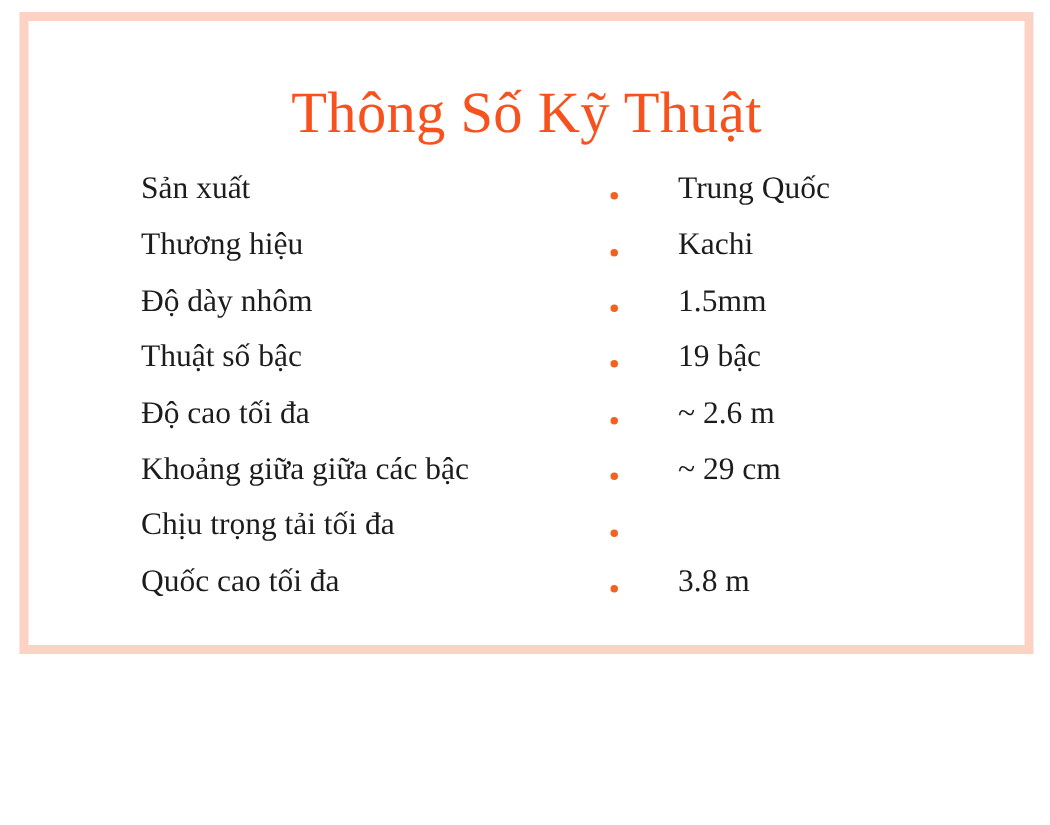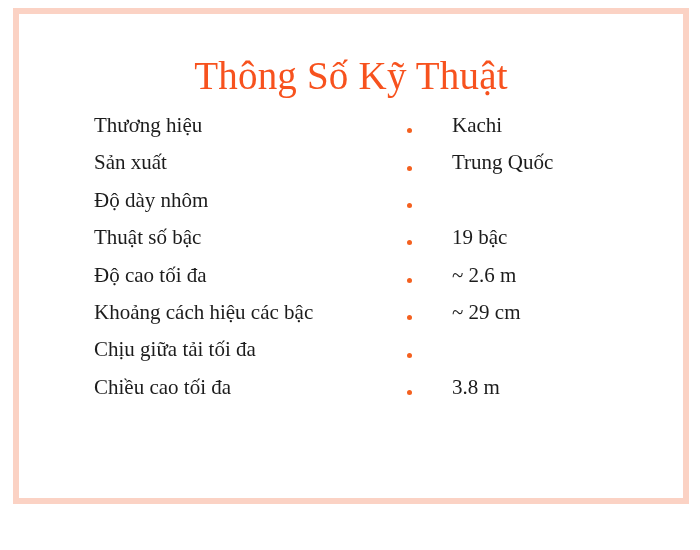--- a/index.html
+++ b/index.html
@@ -15,21 +15,21 @@
     overflow: hidden;
     position: relative;
   }
 
   
   #spec-card {
     position: absolute;
     left: 13px;
     top: 8px;
     width: 676px;
-    height: 496px;
+    height: 428px;
     box-sizing: border-box;
     border: 6px solid #fbd2c4;
     background: #ffffff;
   }
 
   
   #spec-title {
     position: absolute;
     left: 0;
     top: 10px;
@@ -90,68 +90,69 @@
 </head>
 <body>
 
 <div id="spec-card">
 
   <h1 id="spec-title">Thông Số Kỹ Thuật</h1>
 
   <div id="spec-table">
 
   <div class="spec-row">
+        <div class="spec-label">Sản xuất</div>
+        <div class="spec-bullet-cell">
+          <span class="spec-bullet"></span>
+        </div>
+        <div class="spec-value">Trung Quốc</div>
+      </div>
+      <div class="spec-row">
         <div class="spec-label">Thương hiệu</div>
         <div class="spec-bullet-cell">
           <span class="spec-bullet"></span>
         </div>
         <div class="spec-value">Kachi</div>
       </div>
       <div class="spec-row">
-        <div class="spec-label">Sản xuất</div>
-        <div class="spec-bullet-cell">
-          <span class="spec-bullet"></span>
-        </div>
-        <div class="spec-value">Trung Quốc</div>
-      </div>
-      <div class="spec-row">
         <div class="spec-label">Độ dày nhôm</div>
         <div class="spec-bullet-cell">
           <span class="spec-bullet"></span>
         </div>
+        <div class="spec-value">1.5mm</div>
       </div>
       <div class="spec-row">
         <div class="spec-label">Thuật số bậc</div>
         <div class="spec-bullet-cell">
           <span class="spec-bullet"></span>
         </div>
         <div class="spec-value">19 bậc</div>
       </div>
       <div class="spec-row">
         <div class="spec-label">Độ cao tối đa</div>
         <div class="spec-bullet-cell">
           <span class="spec-bullet"></span>
         </div>
         <div class="spec-value">~ 2.6 m</div>
       </div>
       <div class="spec-row">
-        <div class="spec-label">Khoảng cách hiệu các bậc</div>
+        <div class="spec-label">Khoảng giữa giữa các bậc</div>
         <div class="spec-bullet-cell">
           <span class="spec-bullet"></span>
         </div>
         <div class="spec-value">~ 29 cm</div>
       </div>
       <div class="spec-row">
-        <div class="spec-label">Chịu giữa tải tối đa</div>
+        <div class="spec-label">Chịu trọng tải tối đa</div>
         <div class="spec-bullet-cell">
           <span class="spec-bullet"></span>
         </div>
       </div>
       <div class="spec-row">
-        <div class="spec-label">Chiều cao tối đa</div>
+        <div class="spec-label">Quốc cao tối đa</div>
         <div class="spec-bullet-cell">
           <span class="spec-bullet"></span>
         </div>
         <div class="spec-value">3.8 m</div>
       </div>
     </div>
 
 </div>
 
 </body></html>

